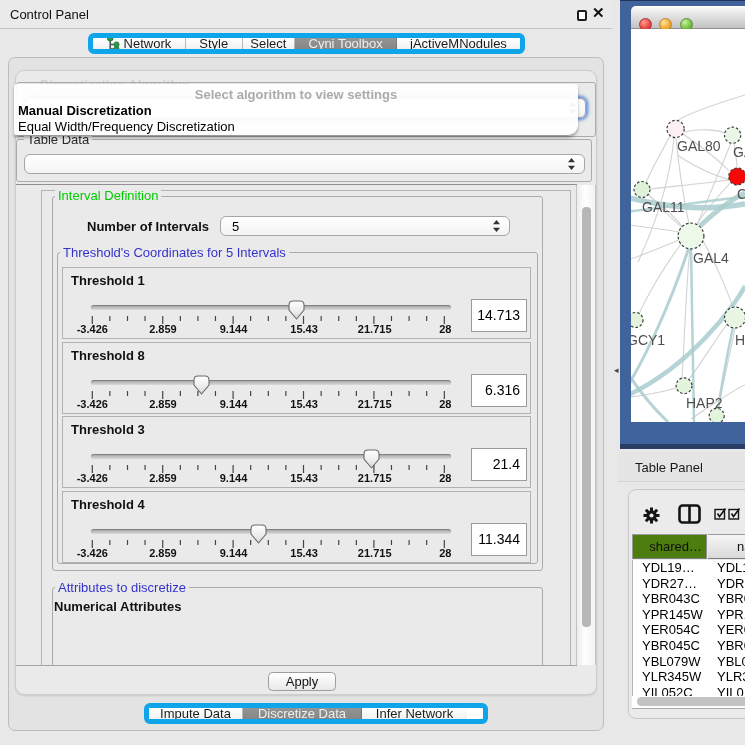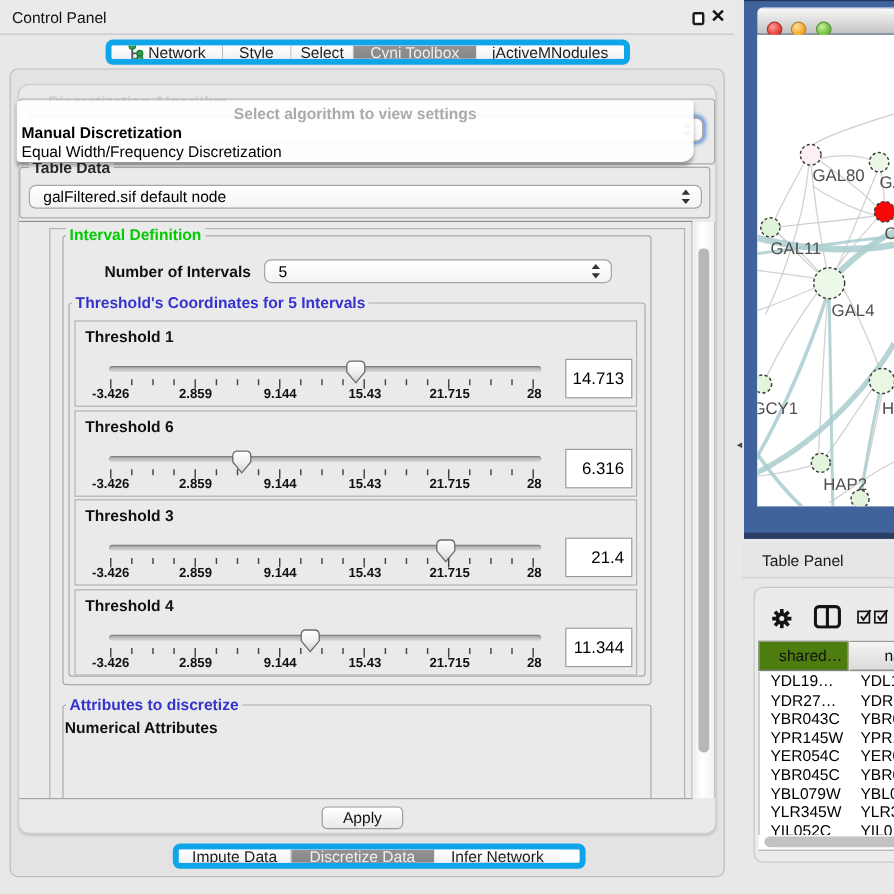--- a/index.html
+++ b/index.html
@@ -20,21 +20,21 @@
   border-right:1px solid #b9b9b9; background:linear-gradient(#ffffff,#f1f1f1); }
 .seg:last-child { border-right:none; }
 .seg.sel { background:linear-gradient(#949494,#868686); color:#efefef;
   border-right:1px solid #7a7a7a; }
 #bigpanel { left:8px; top:57px; width:596px; height:674px; background:#e3e3e3;
   border:1px solid #bdbdbd; border-radius:7px; }
 #innerpanel { left:15px; top:70px; width:582px; height:625px; background:#eaeaea;
   border:1px solid #cdcdcd; border-radius:9px; box-shadow:0 1px 2px rgba(0,0,0,0.12); }
 
 .group { position:absolute; border:1px solid #ababab; border-radius:3px; }
-.gtitle { position:absolute; font-size:13px; background:#eaeaea; padding:0 3px;font-weight:bold; }
+.gtitle { position:absolute; font-size:13px; background:#eaeaea; padding:0 3px; }
 
 .combo { position:absolute; background:linear-gradient(#ffffff,#f4f4f4);
   border:1px solid #a6a6a6; border-radius:6px; font-size:13px; color:#000; }
 .combo .txt { position:absolute; left:11px; top:50%; transform:translateY(-50%); white-space:nowrap; }
 .combo svg.arr { position:absolute; right:8px; top:50%; transform:translateY(-50%); }
 
 .thr { position:absolute; left:46px; width:469px; height:72px; border:1px solid #b2b2b2;
   background:#eaeaea; }
 .thr .ttl { position:absolute; left:8px; top:5px; font-weight:bold; font-size:13px; color:#111; }
 .thr .groove { position:absolute; left:28px; top:37px; width:360px; height:5px;
@@ -120,21 +120,20 @@
     border-bottom:1px solid #9a9a9a; box-shadow:0 2px 3px rgba(0,0,0,0.3);">
     <div style="position:absolute; left:0; top:3px; width:100%; text-align:center;
       font-size:13px; font-weight:bold; color:#ababab;">Select algorithm to view settings</div>
     <div style="position:absolute; left:4px; top:19px; font-size:13px; font-weight:bold; color:#000;">Manual Discretization</div>
     <div style="position:absolute; left:4px; top:35px; font-size:13px; color:#000;">Equal Width/Frequency Discretization</div>
   </div>
 
   <div class="group" style="left:16px; top:139px; width:576px; height:43px;"></div>
   <div class="gtitle" style="left:24px; top:132px; color:#2a2a2a;">Table Data</div>
   <div class="combo" style="left:24px; top:154px; width:561px; height:20px;">
-    <div class="txt">galFiltered.sif default node</div>
     <svg class="arr" width="9" height="14" viewBox="0 0 9 14">
         <path d="M4.5,1 L8,5.2 H1 Z" fill="#333"></path>
         <path d="M4.5,13 L1,8.8 H8 Z" fill="#333"></path>
       </svg>
   </div>
 
   <div class="abs" id="viewport" style="left:16px; top:184px; width:561px; height:482px;
     border-top:1px solid #909090; border-bottom:1px solid #a5a5a5; background:#eaeaea; overflow:hidden;">
 
     <div class="abs" style="left:25px; top:5px; width:530px; height:500px; border:1px solid #b3b3b3;"></div>
@@ -190,21 +189,21 @@
         </svg>
       <div class="ticklab" style="left:29.3px;">-3.426</div>
         <div class="ticklab" style="left:99.9px;">2.859</div>
         <div class="ticklab" style="left:170.5px;">9.144</div>
         <div class="ticklab" style="left:241.1px;">15.43</div>
         <div class="ticklab" style="left:311.7px;">21.715</div>
         <div class="ticklab" style="left:382.3px;">28</div>
       <div class="vbox">14.713</div>
     </div>
 <div class="thr" style="top:157px;">
-      <div class="ttl">Threshold 6</div>
+      <div class="ttl">Threshold 8</div>
       <div class="groove"></div>
       <svg class="thumb" style="left:130.2px;" width="17" height="20" viewBox="0 0 17 20">
         <defs>
             <linearGradient id="tg1" x1="0" y1="0" x2="0" y2="1">
         <stop offset="0" stop-color="#ffffff"></stop>
               <stop offset="0.6" stop-color="#ececec"></stop>
               <stop offset="1" stop-color="#d2d2d2"></stop>
             </linearGradient>
           </defs>
         <path d="M1,5 Q1,1 5,1 H12 Q16,1 16,5 V10 L8.5,19 L1,10 Z" fill="url(#tg1)" stroke="#6b6b6b" stroke-width="1.1"></path>

